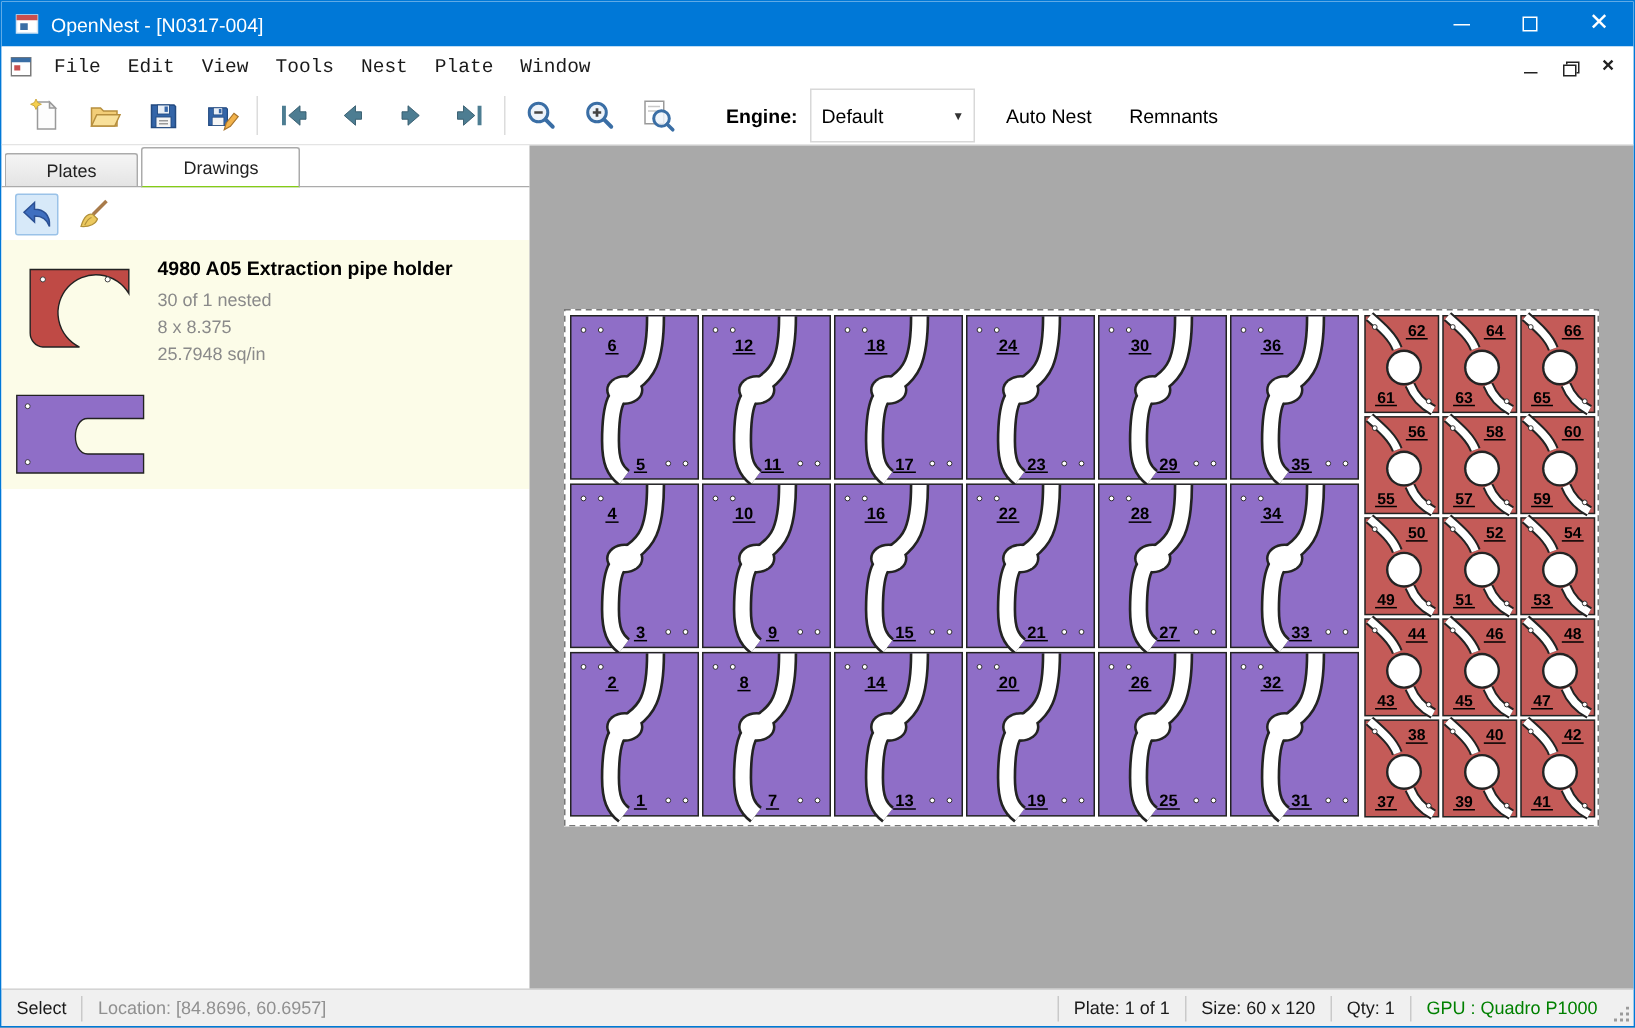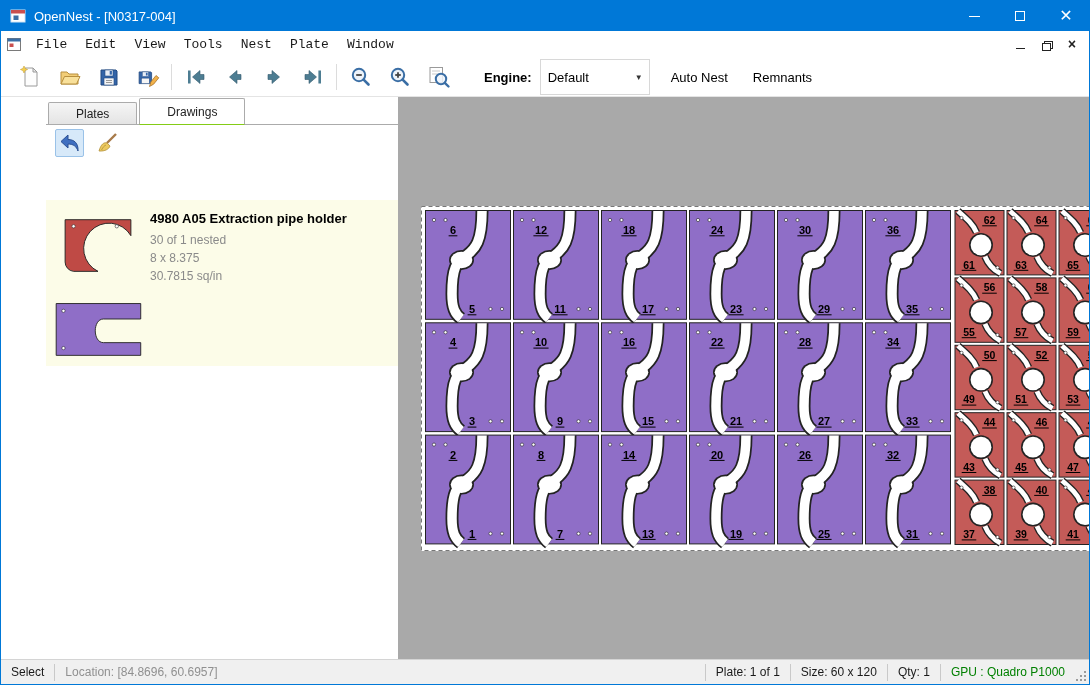--- a/index.html
+++ b/index.html
@@ -35,28 +35,28 @@
              padding-left:10px; flex:0 0 auto; }
   .tool-btn { width:39px; height:32px; display:flex; align-items:center; justify-content:center; border-radius:3px; }
   .tb-sep { width:1px; height:26px; background:#dcdcdc; margin:0 4px; }
   .engine-label { font-weight:bold; font-size:13px; margin:0 8px 0 26px; }
   .engine-combo { width:110px; height:36px; background:#fff; border:1px solid #d8d8d8; display:flex;
                   align-items:center; font-size:13px; padding-left:7px; }
   .combo-arrow { margin-left:auto; font-size:8px; color:#333; padding-right:6px; }
   .tb-text-btn { font-size:13px; margin-left:17px; padding:5px 4px; border-radius:3px; }
 
   
-  .content { flex:1 1 auto; display:flex; min-height:0;padding-left:45px; }
+  .content { flex:1 1 auto; display:flex; min-height:0; }
   .left-panel { width:352px; background:#fff; display:flex; flex-direction:column; flex:0 0 auto; }
   .tabstrip { display:flex; align-items:flex-end; height:28px; padding-left:2px; border-bottom:1px solid #ababab; }
   .tab { height:22px; padding:0 27px; font-size:12px; display:flex; align-items:center;
          background:linear-gradient(#f5f5f5,#e4e4e4); border:1px solid #ababab; border-bottom:none;
          border-radius:2px 2px 0 0; margin-right:2px; color:#222; }
   .tab.active { background:#fff; height:27px; margin-bottom:-1px; border-bottom:1px solid #84cc16; z-index:2; }
-  .tabpage { flex:1; display:flex; flex-direction:column; background:#fff; min-height:0;gap:40px; }
+  .tabpage { flex:1; display:flex; flex-direction:column; background:#fff; min-height:0; }
   .panel-toolstrip { height:35px; display:flex; align-items:center; padding-left:9px; gap:9px; flex:0 0 auto; }
   .ts-btn { width:29px; height:28px; display:flex; align-items:center; justify-content:center; border-radius:2px; }
   .ts-btn.highlight { background:#d7e9f9; border:1px solid #9ac2e8; }
   .drawing-list { flex:0 0 auto; }
   .drawing-item { display:flex; background:#fcfce8; padding:7px 0 7px 0; }
   .thumb-box { width:104px; display:flex; align-items:center; justify-content:center; flex:0 0 auto; }
   .drawing-info { padding-top:4px; }
   .drawing-title { font-size:13px; font-weight:bold; color:#000; margin-bottom:5px; }
   .drawing-sub { font-size:12px; color:#8a8a8a; line-height:1.5; }
 
@@ -275,21 +275,21 @@
                 <svg width="80" height="62" viewBox="0 0 80 66">
       <path d="M5,5 L75,5 L75,22 A27,27 0 1 0 40,60 L14,60 A10,10 0 0 1 5,50 Z" fill="#bf4a45" stroke="#222" stroke-width="1"></path>
       <circle cx="14" cy="12" r="1.8" fill="#fff" stroke="#222" stroke-width="0.6"></circle>
       <circle cx="60" cy="12" r="1.8" fill="#fff" stroke="#222" stroke-width="0.6"></circle>
                 </svg>
               </div>
               <div class="drawing-info">
                 <div class="drawing-title">4980 A05 Extraction pipe holder</div>
                 <div class="drawing-sub">30 of 1 nested</div>
                 <div class="drawing-sub">8 x 8.375</div>
-                <div class="drawing-sub">30.7815 sq/in</div>
+                <div class="drawing-sub">25.7948 sq/in</div>
               </div>
             </div>
             <div class="drawing-item">
               <div class="thumb-box">
                 <svg width="92" height="60" viewBox="0 0 100 66">
     <path d="M4,5 L97,5 L97,22 L56,22 C44,22 44,48 56,48 L97,48 L97,62 L4,62 Z" fill="#8f6ec7" stroke="#222" stroke-width="1"></path>
     <circle cx="12" cy="13" r="1.8" fill="#fff" stroke="#222" stroke-width="0.6"></circle>
     <circle cx="12" cy="54" r="1.8" fill="#fff" stroke="#222" stroke-width="0.6"></circle>
                 </svg>
               </div>

